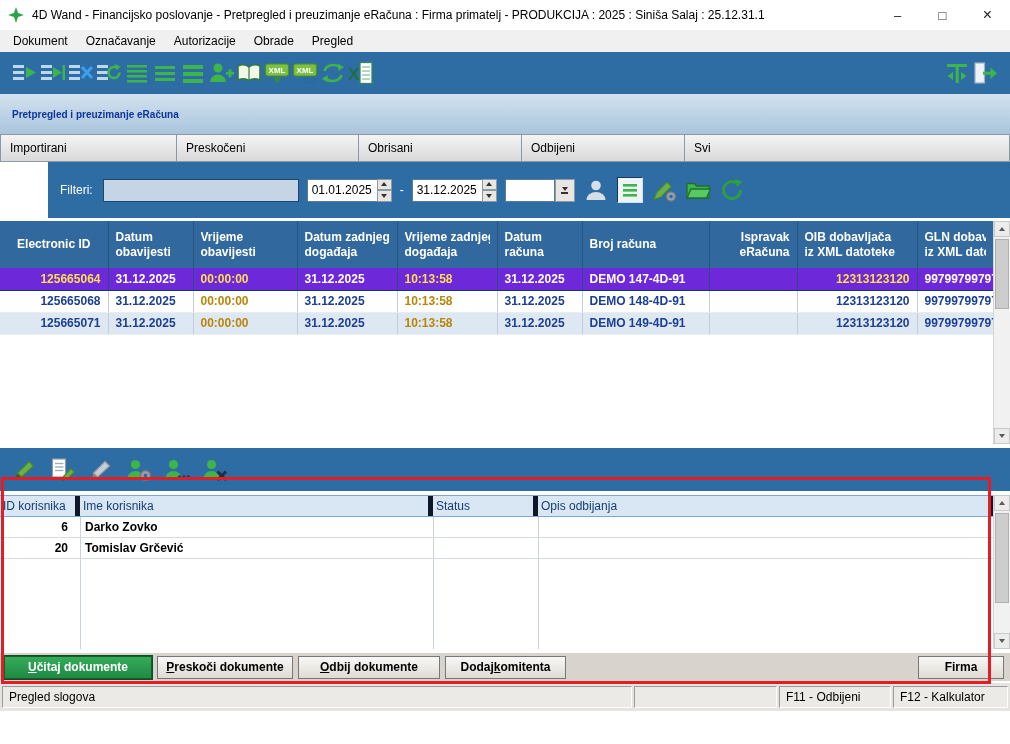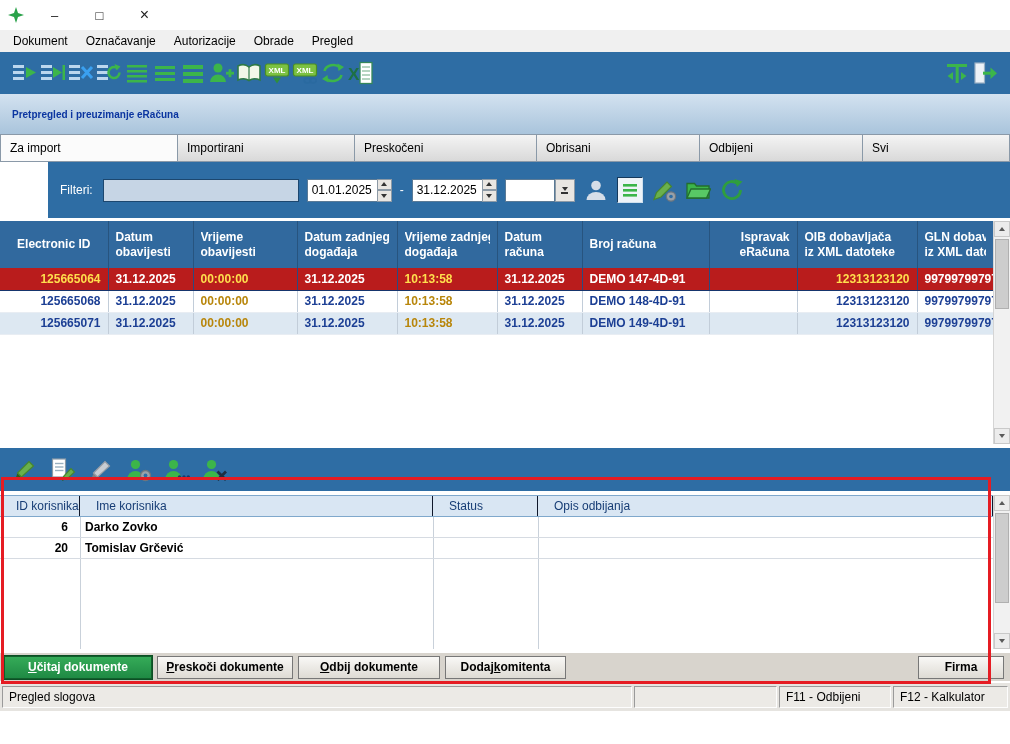--- a/index.html
+++ b/index.html
@@ -55,36 +55,36 @@
   .grid-wrap { position:relative; height:223px; margin-top:3px; background:#fff; }
   table.grid { border-collapse:collapse; table-layout:fixed; width:993px; }
   .grid th { background:#31699e; height:47px; color:#fff; font-weight:bold; text-align:left; vertical-align:middle; padding:0 7px; border-right:1px solid #27547f; font-size:12px; }
   .grid th .h1,.grid th .h2 { line-height:15px; white-space:nowrap; overflow:hidden; }
   .grid th.center { text-align:center; }
   .grid th.right { text-align:right; }
   .grid td { height:22px; padding:0 7px; font-weight:bold; color:#1c3f94; white-space:nowrap; overflow:hidden; border-right:1px solid #c2cdd9; border-bottom:1px solid #e8edf3; background:#fff; }
   .grid td.num { text-align:right; }
   .grid td.time { color:#b8860b; }
   .grid tr.alt td { background:#dde8f2; }
-  .grid tr.sel td { background:#b91c1c; color:#fff; border-right-color:#2a4a80; border-bottom-color:#16356d; }
+  .grid tr.sel td { background:#6d28d9; color:#fff; border-right-color:#2a4a80; border-bottom-color:#16356d; }
   .grid tr.sel td.num, .grid tr.sel td.time { color:#ffdf4d; }
 
   
   .vscroll { position:absolute; top:0; right:0; bottom:0; width:17px; background:#f1f1f1; border-left:1px solid #d5d5d5; display:flex; flex-direction:column; }
   .sb-btn { height:16px; background:#ececec; border:1px solid #c9c9c9; display:flex; align-items:center; justify-content:center; flex:none; }
   .sb-btn .tri-up { border-bottom-color:#5a5a5a; }
   .sb-btn .tri-down { border-top-color:#5a5a5a; }
   .sb-track { flex:1; position:relative; }
   .sb-thumb { position:absolute; top:2px; left:1px; right:1px; height:70px; background:#cdcdcd; border:1px solid #b0b0b0; }
   .vscroll.small .sb-thumb { height:90px; }
 
   
   .user-grid { position:relative; height:154px; margin-top:4px; background:#fff; }
   .ug-head { height:22px; display:flex; background:#d9e6f3; border-top:1px solid #7fa8cc; border-bottom:1px solid #7fa8cc; width:993px; }
-  .ug-head .ugc { display:flex; align-items:center; padding:0 16px; color:#173d75; border-right:1px solid #0f172a; white-space:nowrap; overflow:hidden; }
+  .ug-head .ugc { display:flex; align-items:center; padding:0 3px; color:#173d75; border-right:5px solid #0f172a; white-space:nowrap; overflow:hidden; }
   .ugc.id { width:80px; flex:none; }
   .ugc.name { width:353px; flex:none; }
   .ugc.status { width:105px; flex:none; }
   .ugc.opis { flex:1; }
   .ug-body { position:absolute; top:22px; left:0; right:17px; bottom:0; }
   .ug-row { height:21px; display:flex; border-bottom:1px solid #d6dbe2; position:relative; z-index:2; }
   .ug-row .ugc { display:flex; align-items:center; padding:0 5px; white-space:nowrap; overflow:hidden; color:#000; font-weight:bold; }
   .ug-row .ugc.id { justify-content:flex-end; padding-right:12px; }
   .ug-line { position:absolute; top:0; bottom:0; width:1px; background:#c9d1da; z-index:1; }
 
@@ -109,20 +109,21 @@
   
   .annotation { position:absolute; left:1px; top:477px; width:990px; height:207px; border:3px solid #e51c23; z-index:50; pointer-events:none; }
 </style>
 </head>
 <body>
 
 <div class="titlebar">
   <svg class="app-ico" viewBox="0 0 16 16">
       <polygon points="8,0 10,6 16,8 10,10 8,16 6,10 0,8 6,6" fill="#2aa24a"></polygon>
     </svg>
+  <span class="title">4D Wand - Financijsko poslovanje - Pretpregled i preuzimanje eRačuna : Firma primatelj - PRODUKCIJA : 2025 : Siniša Salaj : 25.12.31.1</span>
   <span class="win-btn">–</span>
   <span class="win-btn">□</span>
   <span class="win-btn close">×</span>
 </div>
 
 <div class="menubar">
   <span class="menu-item">Dokument</span>
   <span class="menu-item">Označavanje</span>
   <span class="menu-item">Autorizacije</span>
   <span class="menu-item">Obrade</span>
@@ -249,21 +250,20 @@
         <polygon points="18.5,7.5 25,13.2 18.5,19" fill="#3cb54a"></polygon>
       </svg>
   </span>
 </div>
 
 <div class="page-header">
   <span class="ph-title">Pretpregled i preuzimanje eRačuna</span>
 </div>
 
 <div class="tabs">
-  <div class="tab active" style="width:178px">Za import</div>
   <div class="tab" style="width:177px">Importirani</div>
   <div class="tab" style="width:182px">Preskočeni</div>
   <div class="tab" style="width:163px">Obrisani</div>
   <div class="tab" style="width:163px">Odbijeni</div>
   <div class="tab" style="flex:1">Svi</div>
 </div>
 
 <div class="filterbar">
   <span class="filter-label">Filteri:</span>
   <input class="search-input" value="" style="">

